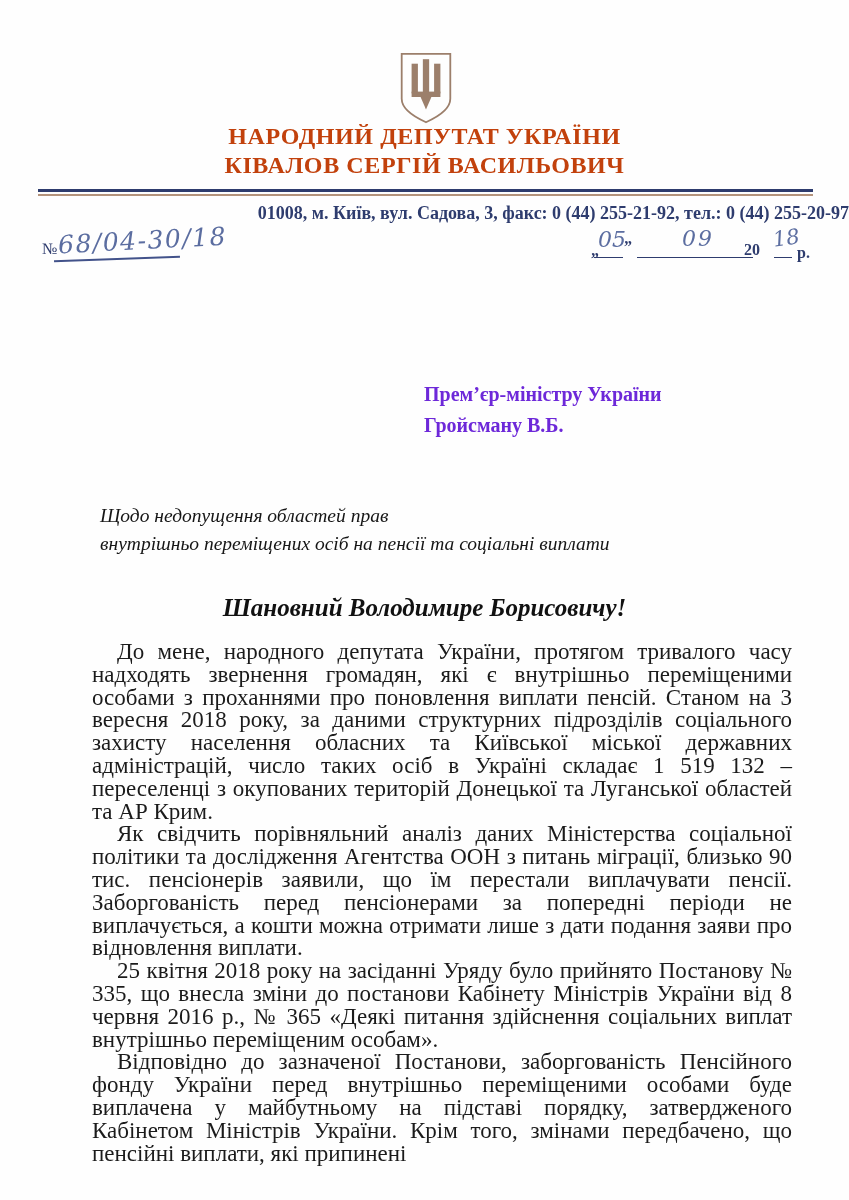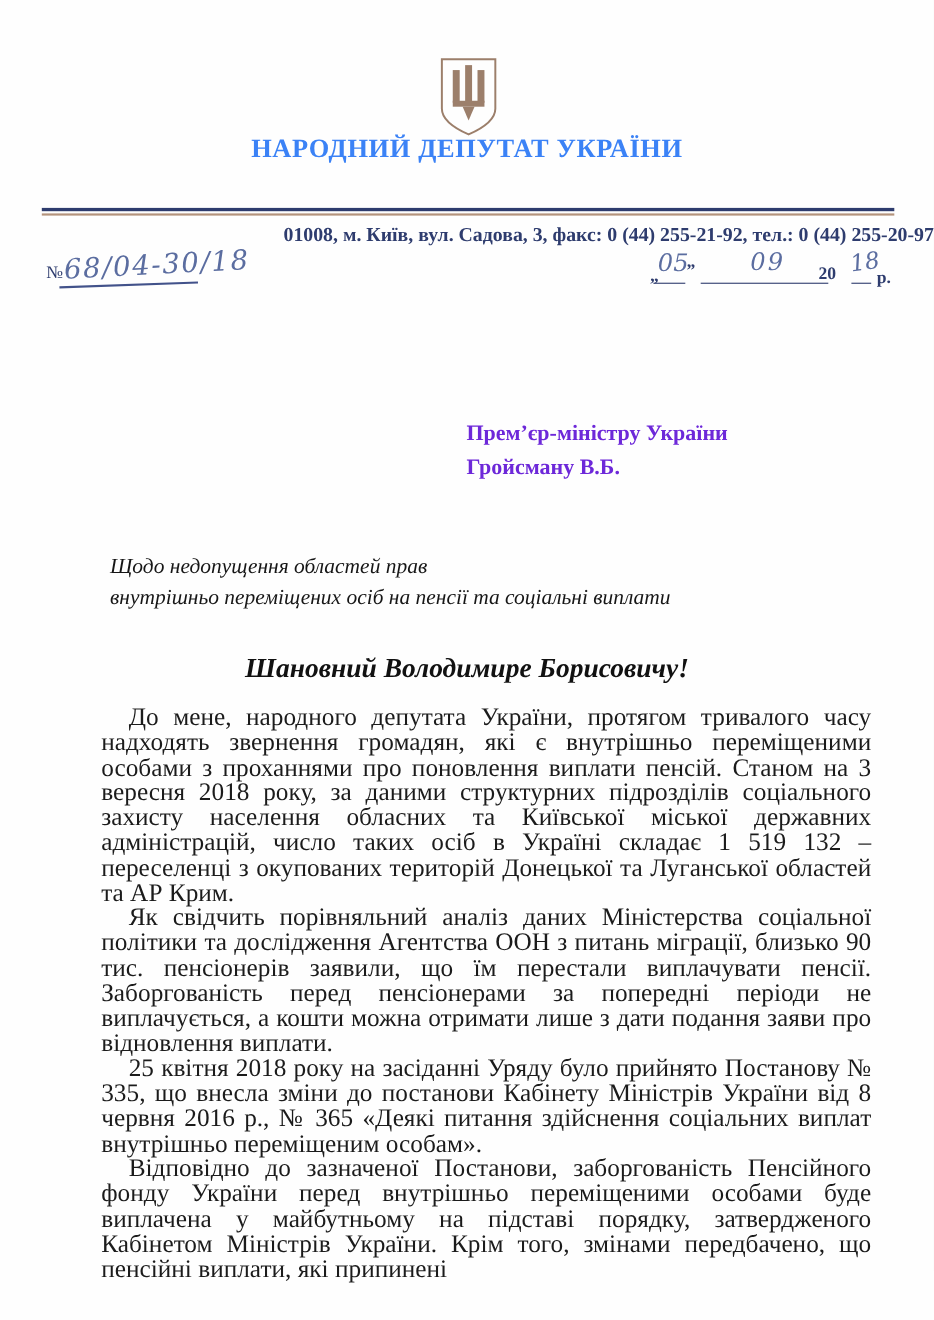--- a/index.html
+++ b/index.html
@@ -18,21 +18,21 @@
   .emblem {
     position: absolute;
     left: 394px; top: 52px;
     width: 64px; height: 72px;
   }
   .org-title {
     position: absolute;
     left: 0; right: 0;
     top: 122px;
     text-align: center;
-    color: #3b82f6;
+    color: #c2410c;
     font-weight: bold;
     font-size: 24px;
     line-height: 29px;
     letter-spacing: 0.6px;
   }
   .header-rule-navy {
     position: absolute;
     left: 38px; right: 36px; top: 189px;
     height: 0;
     border-top: 3px solid #2e3c6e;
@@ -155,20 +155,21 @@
         <rect x="28.5" y="8" width="7" height="38"></rect>
         <rect x="41" y="13" width="7" height="33"></rect>
         <rect x="16" y="44" width="32" height="6"></rect>
         <polygon points="26,50 38,50 32,64"></polygon>
       </g>
     </svg>
   </div>
 
   <div class="org-title">
     <div>НАРОДНИЙ ДЕПУТАТ УКРАЇНИ</div>
+    <div>КІВАЛОВ СЕРГІЙ ВАСИЛЬОВИЧ</div>
   </div>
 
   <div class="header-rule-navy"></div>
   <div class="header-rule-tan"></div>
 
   <div class="address-line">01008, м. Київ, вул. Садова, 3, факс: 0 (44) 255-21-92, тел.: 0 (44) 255-20-97</div>
 
   <span class="ref-label">№</span>
   <span class="ref-value hand">68/04-30/18</span>
   <div class="ref-underline"></div>

